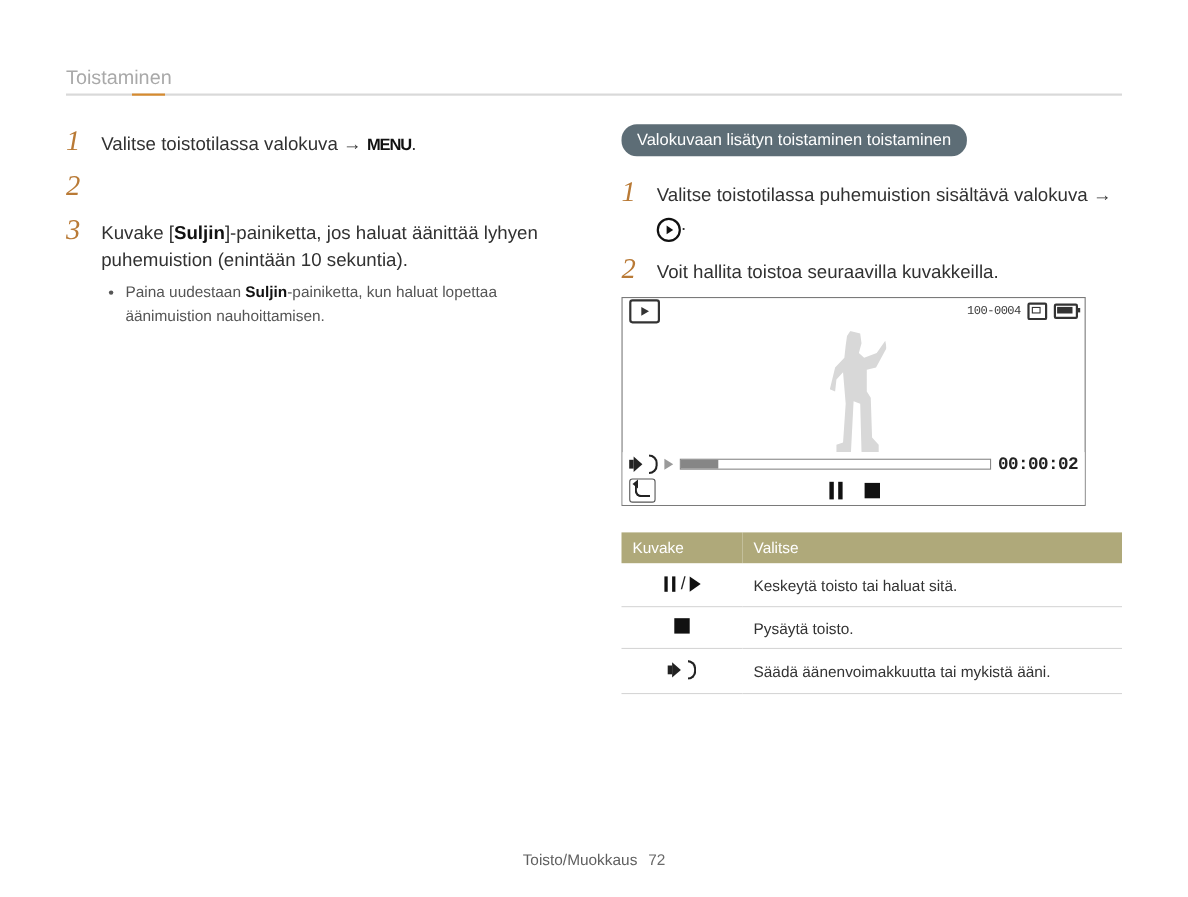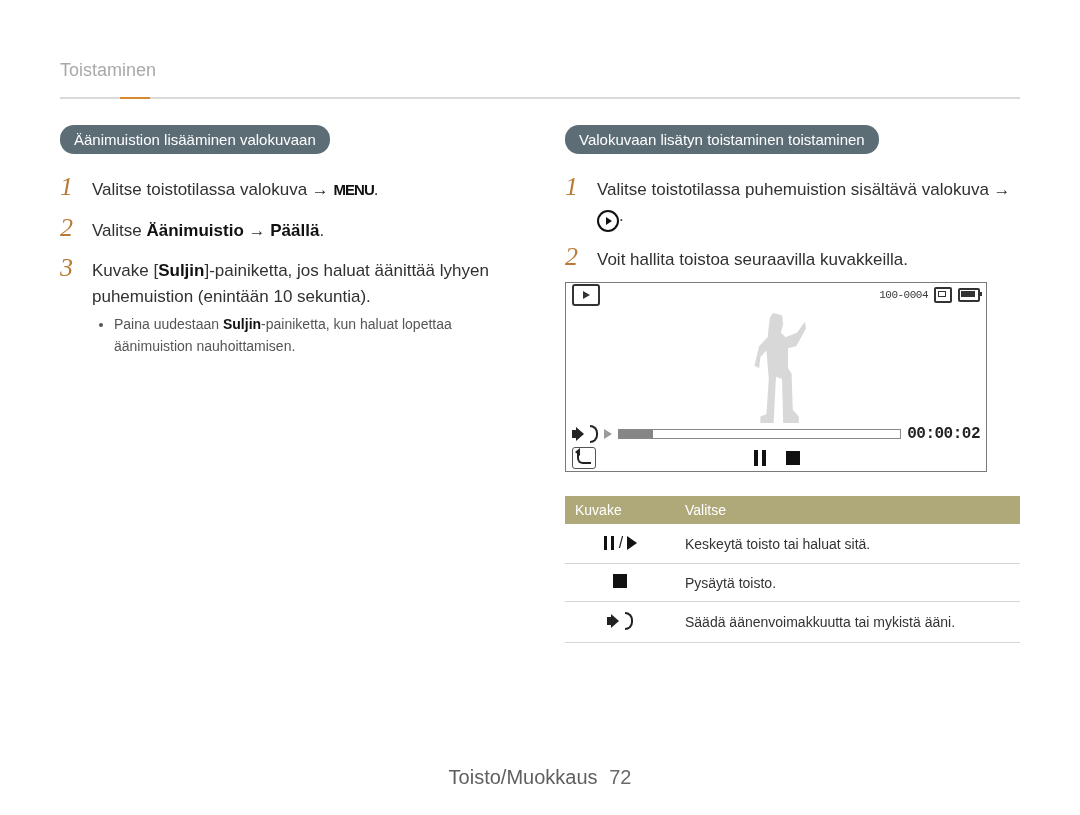--- a/index.html
+++ b/index.html
@@ -13,21 +13,21 @@
     position: relative;
   }
   .page {
     padding: 60px 60px 0 60px;
     position: relative;
   }
   .section-title {
     font-size: 18px;
     color: #a9a9a9;
     font-weight: 300;
-    margin-bottom: 16px;
+    margin-bottom: 4px;
   }
   .rule {
     position: relative;
     height: 2px;
     background: #d9d9d9;
     margin-bottom: 26px;
   }
   .rule::after {
     content: "";
     position: absolute;
@@ -171,57 +171,53 @@
   }
   .ic-cell{ text-align:center; }
   .ic-pauseplay{ display:inline-flex; align-items:center; gap:4px; }
   .ic-pauseplay .slash{ font-size:16px; color:#222; }
   .icon-speaker { display:inline-flex; align-items:center; gap:2px; }
 
   .footer {
     position: absolute;
     bottom: 26px; left: 0; right: 0;
     text-align: center;
-    font-size: 20px;
+    font-size: 14px;
     color: #5f5f5f;
   }
   .footer .pg{ color:#6a6a6a; margin-left:6px; }
   .arrow { font-family: Arial, sans-serif; }
   .play-glyph {
     display:inline-flex; width:18px; height:18px; border:2px solid #111; border-radius:50%;
     align-items:center; justify-content:center; vertical-align:-4px;
   }
   .play-glyph span{ width:0;height:0;border-left:6px solid #111;border-top:4px solid transparent;border-bottom:4px solid transparent; margin-left:2px;}
 </style>
 </head>
 <body>
 
 <div class="page">
   <div class="section-title">Toistaminen</div>
   <div class="rule"></div>
 
   <div class="cols">
 
     <div class="col">
-      <div class="pill">Äänimuistion lisääminen valokuvaan</div>
 
       <div class="step">
         <div class="step-num">1</div>
         <div class="step-body">
           <span>Valitse toistotilassa valokuva </span>
           <span class="arrow">→</span>
           <span class="menu-word">MENU</span><span>.</span>
         </div>
       </div>
 
       <div class="step">
         <div class="step-num">2</div>
-        <div class="step-body">
-          <span>Valitse </span><b>Äänimuistio</b><span class="arrow"> → </span><b>Päällä</b><span>.</span>
-        </div>
       </div>
 
       <div class="step">
         <div class="step-num">3</div>
         <div class="step-body">
           <span>Kuvake [</span><b>Suljin</b><span>]-painiketta, jos haluat äänittää lyhyen puhemuistion (enintään 10 sekuntia).</span>
           <ul class="bullets">
             <li>
               <span>Paina uudestaan </span><b>Suljin</b><span>-painiketta, kun haluat lopettaa äänimuistion nauhoittamisen.</span>
             </li>

